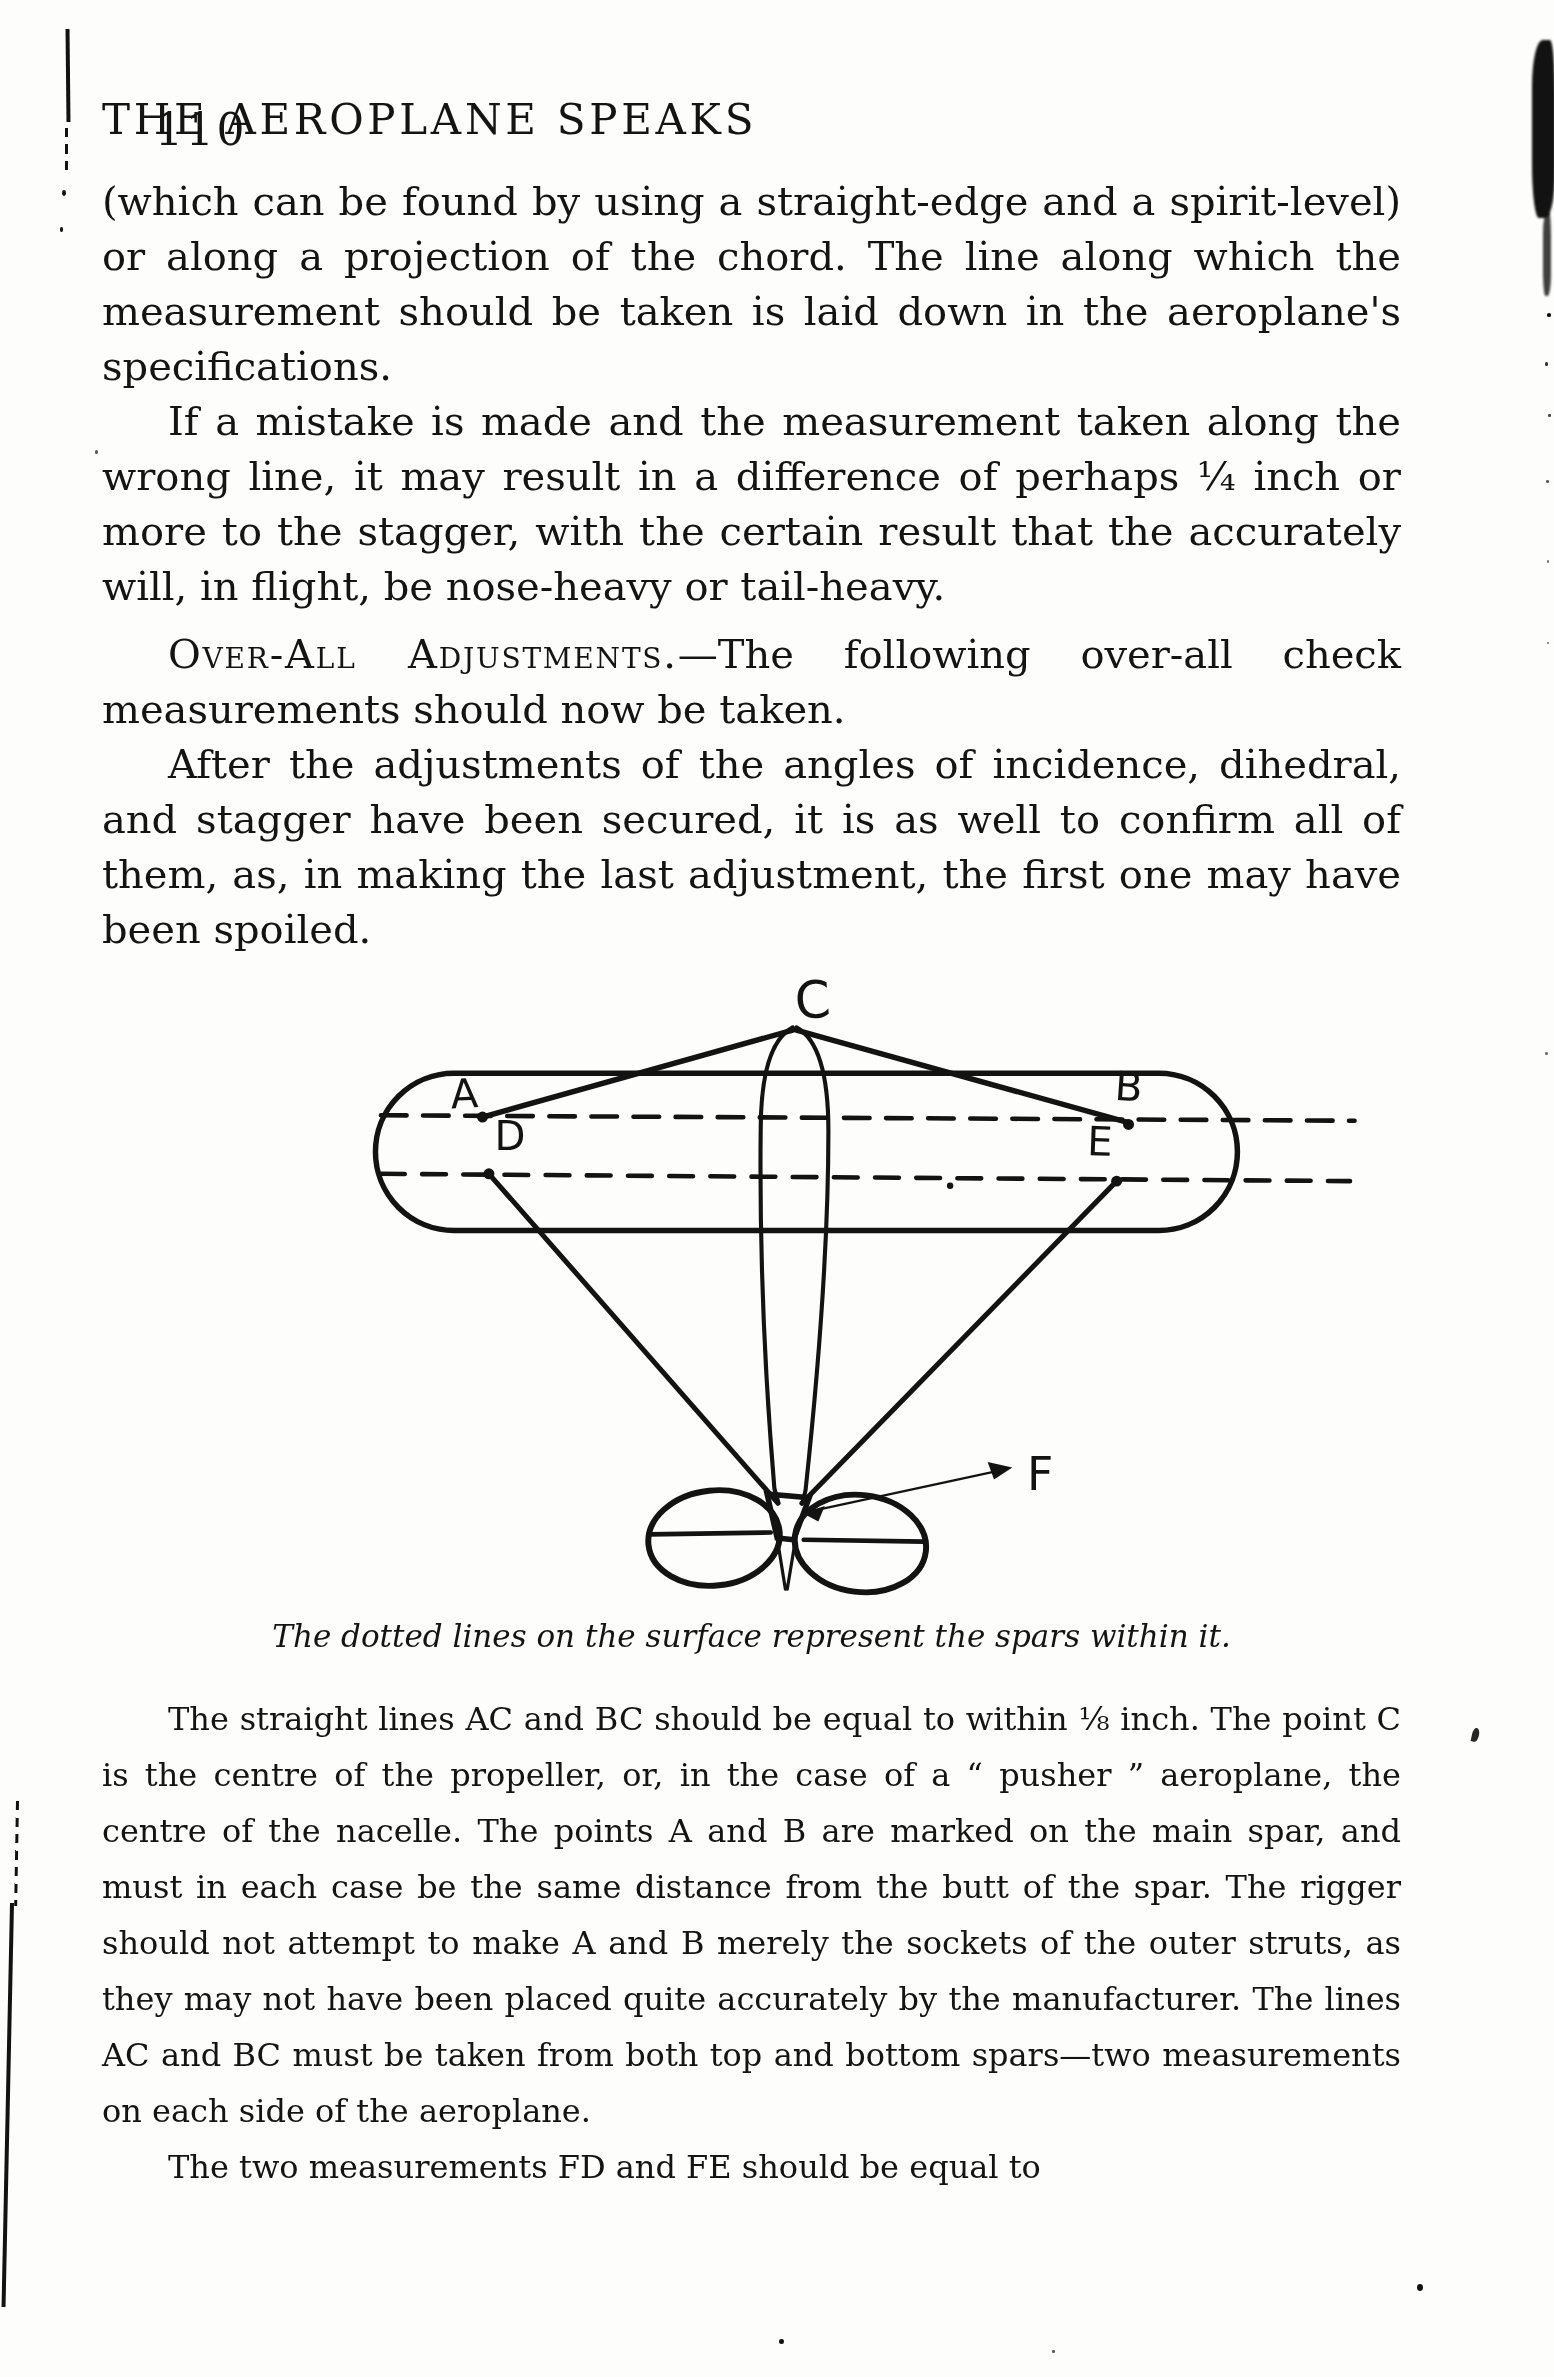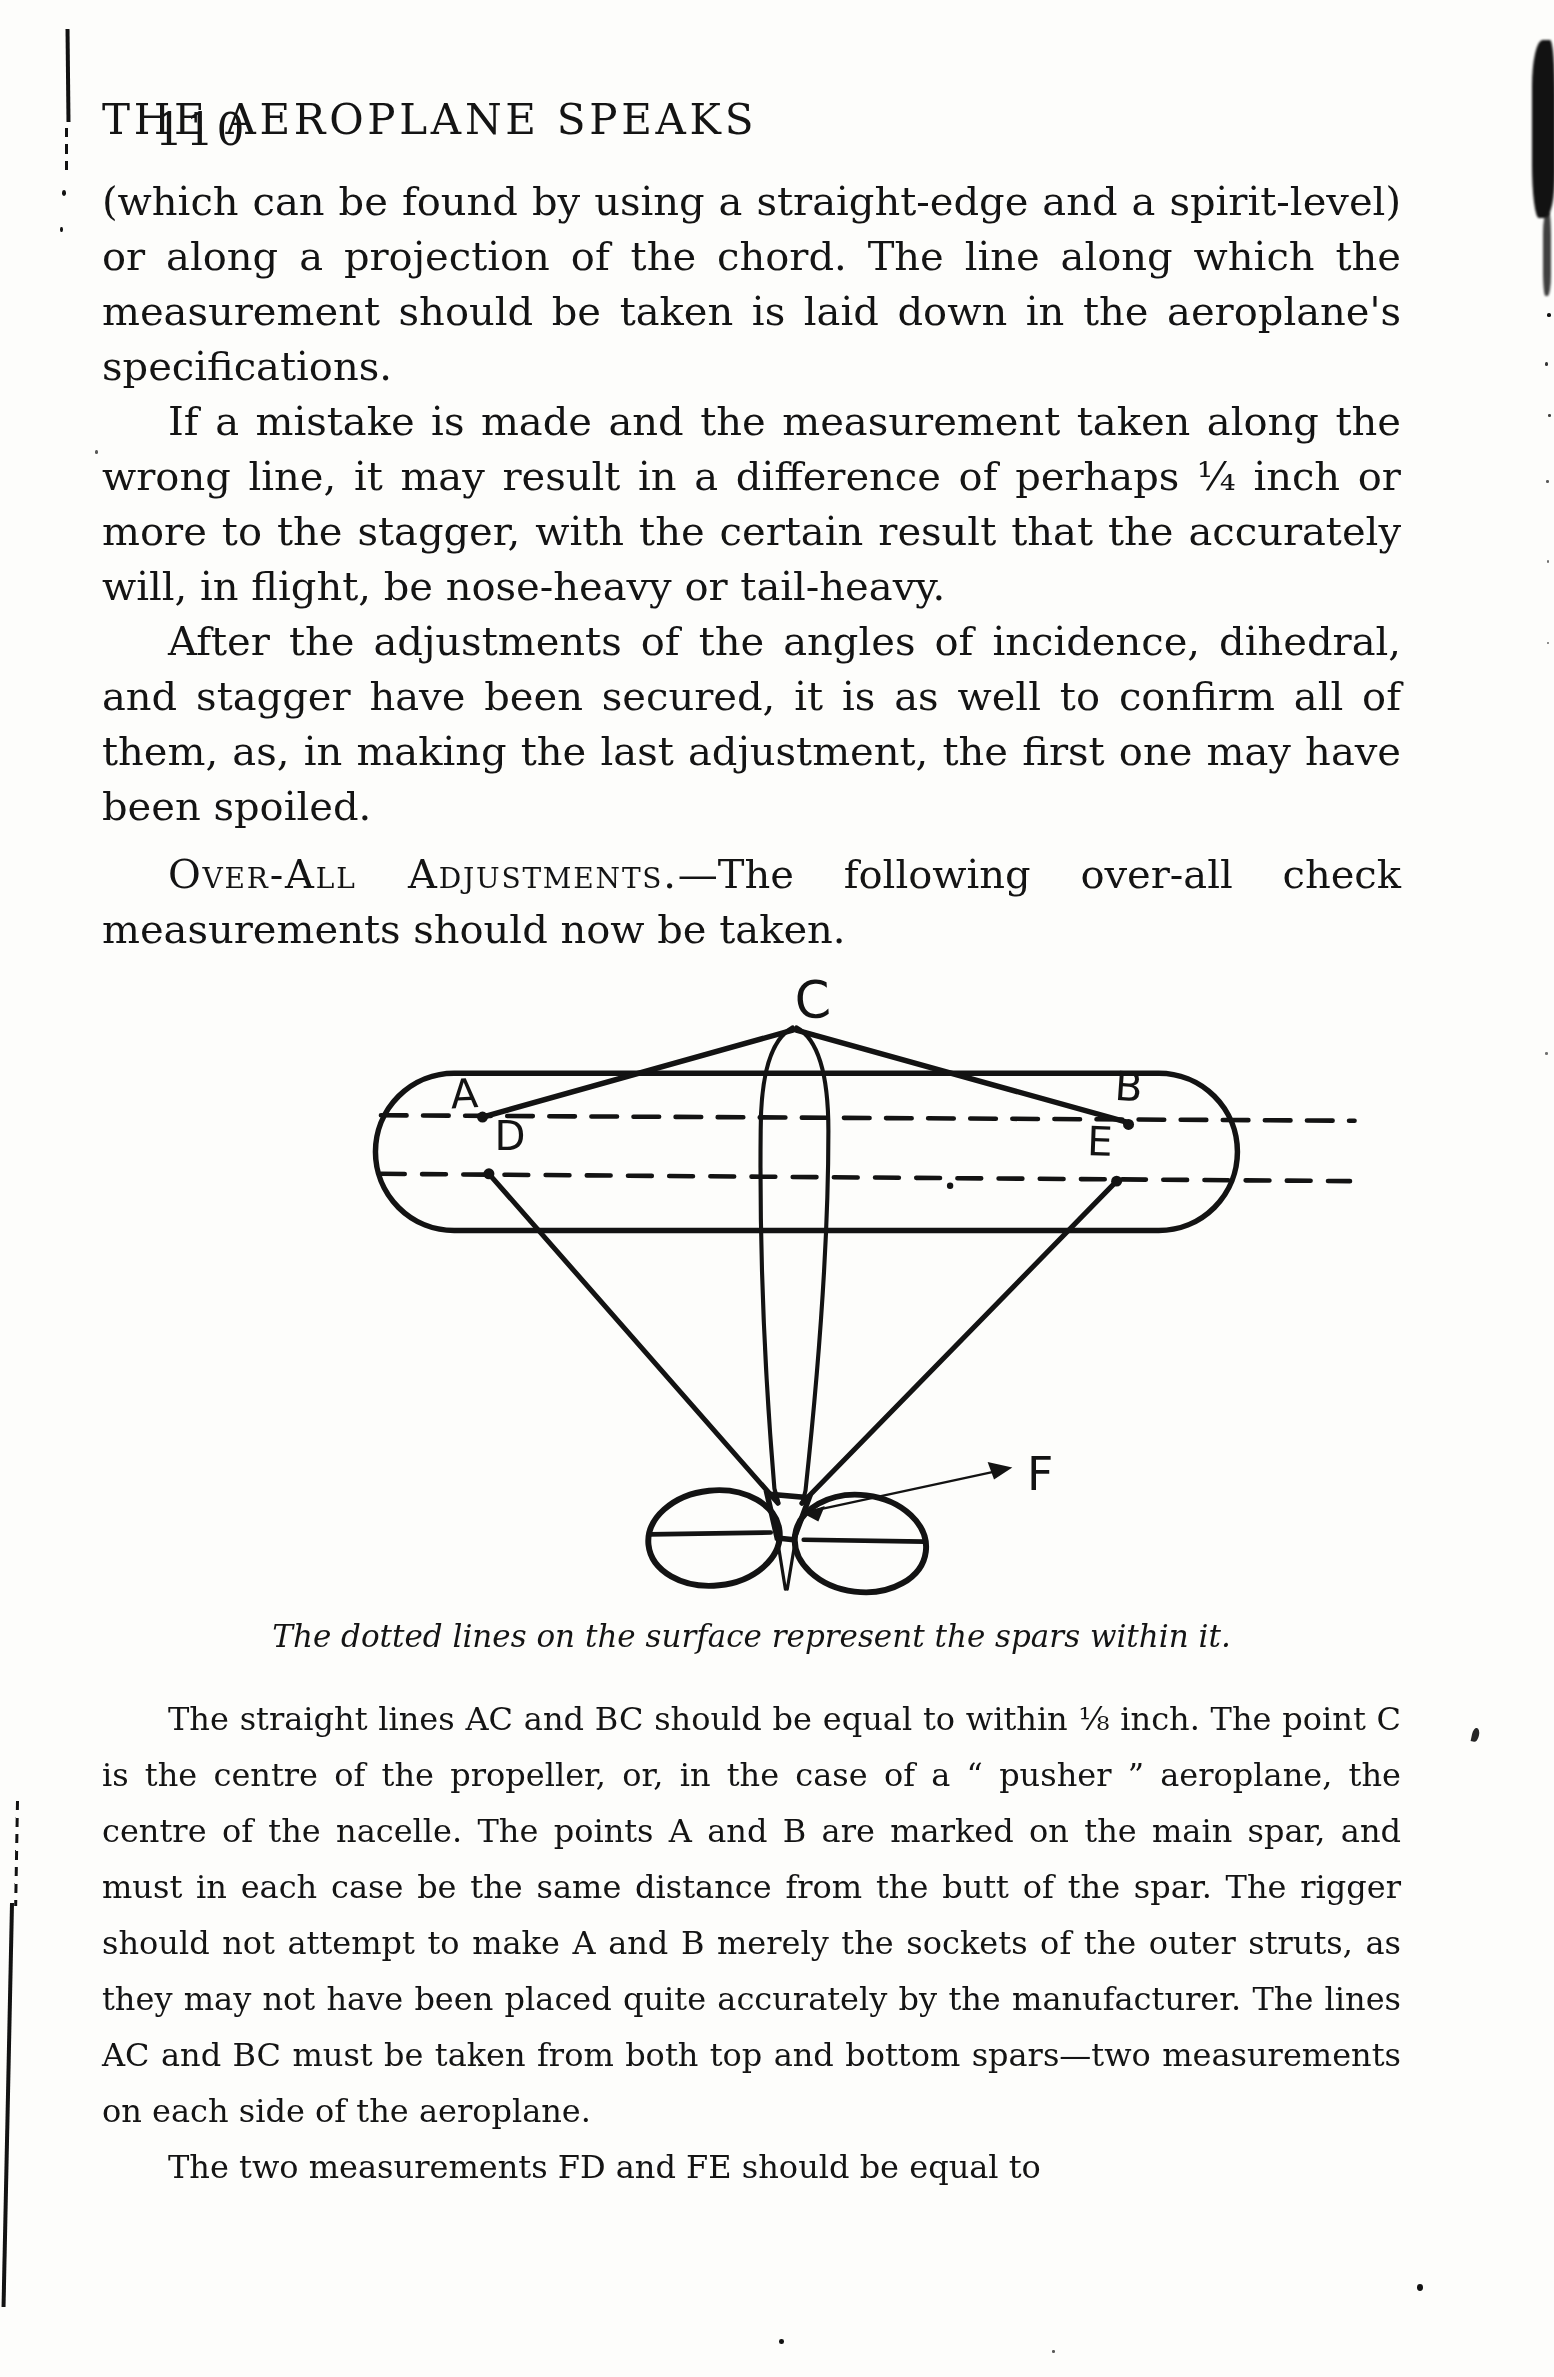--- a/index.html
+++ b/index.html
@@ -53,22 +53,22 @@
 <body>
 
 <div class="page-header">
   <div class="page-number">110</div>
   <div class="running-title">THE AEROPLANE SPEAKS</div>
 </div>
 
 <div class="text-top">
   <p class="para">(which can be found by using a straight-edge and a spirit-level) or along a projection of the chord. The line along which the measurement should be taken is laid down in the aeroplane's specifications.</p>
   <p class="para indent">If a mistake is made and the measurement taken along the wrong line, it may result in a difference of perhaps ¼ inch or more to the stagger, with the certain result that the accurately will, in flight, be nose-heavy or tail-heavy.</p>
+  <p class="para indent space-before"><span class="smallcaps">Over-All Adjustments.</span><span>—The following over-all check measurements should now be taken.</span></p>
   <p class="para indent">After the adjustments of the angles of incidence, dihedral, and stagger have been secured, it is as well to confirm all of them, as, in making the last adjustment, the first one may have been spoiled.</p>
-  <p class="para indent space-before"><span class="smallcaps">Over-All Adjustments.</span><span>—The following over-all check measurements should now be taken.</span></p>
 </div>
 
 <svg class="figure-svg" width="1034" height="673" viewBox="0 0 1130 735">
 
   <rect class="ink" x="30" y="142" width="942" height="172" rx="86" ry="86" stroke-width="6"></rect>
 
   <path class="ink" d="M 36 188 L 1100 194" stroke-width="5" stroke-dasharray="28 18"></path>
   <path class="ink" d="M 36 252 L 1095 260" stroke-width="5" stroke-dasharray="26 19"></path>
 
   <path class="ink" d="M 486 92 C 460 106, 451 148, 451 205 C 450 300, 452 430, 466 596 L 470 610" stroke-width="4.5"></path>

